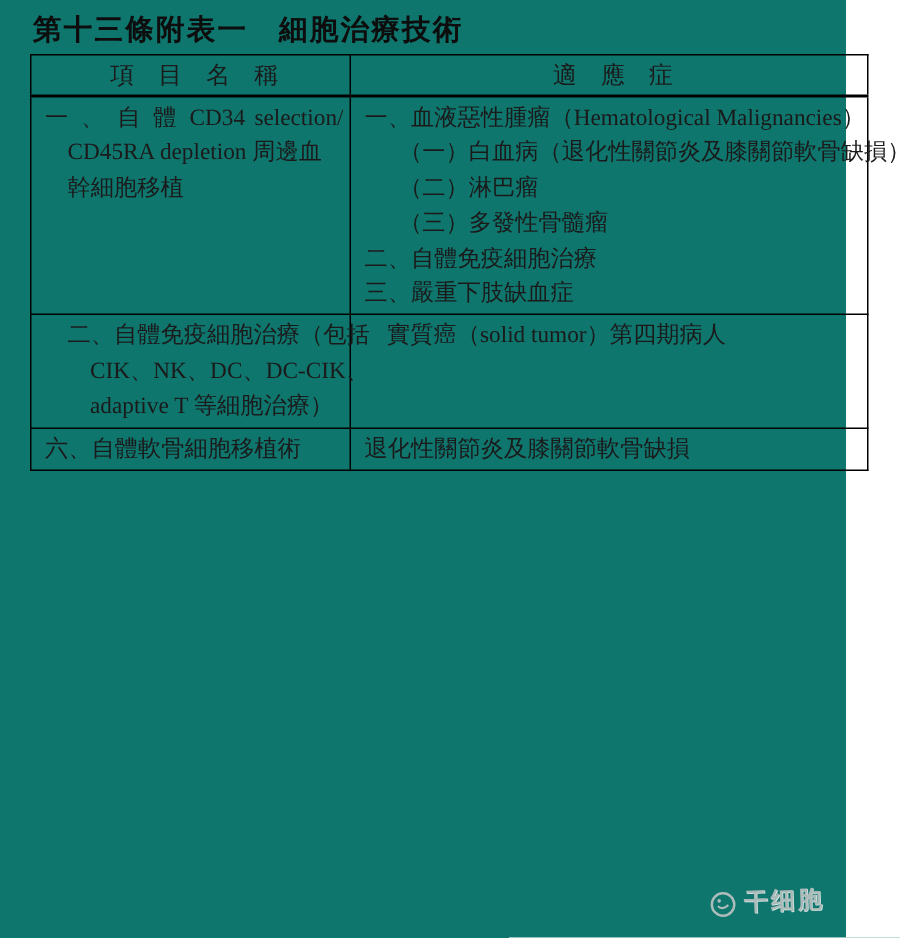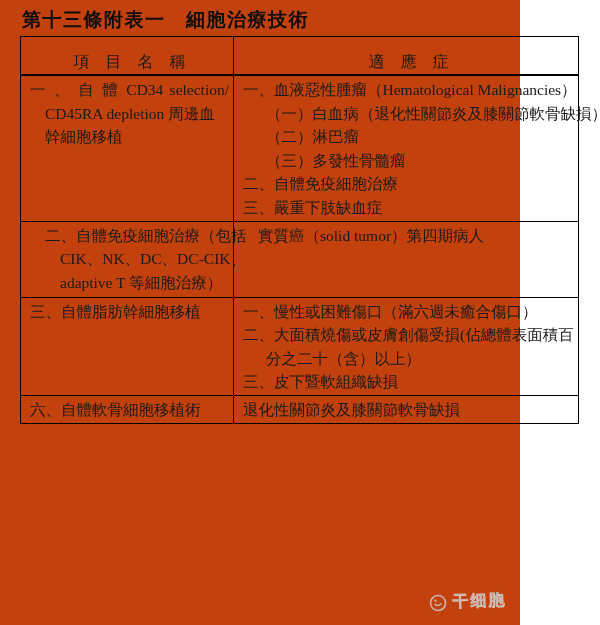--- a/index.html
+++ b/index.html
@@ -3,21 +3,21 @@
 <meta charset="utf-8">
 <style>
   * { margin: 0; padding: 0; box-sizing: border-box; }
   html, body {
     width: 600px; height: 625px;
     background: #ffffff;
     font-family: "Liberation Serif", serif;
     color: #151515;
     overflow: hidden;
   }
-  .page { position: relative; width: 520px; height: 625px; background: #c2410c; }
+  .page { position: relative; width: 564px; height: 625px; background: #0f766e; }
 
   .doc-title {
     position: absolute;
     left: 22px; top: 7px;
     font-size: 19px;
     font-weight: bold;
     letter-spacing: 1.5px;
     color: #0d0d0d;
     white-space: pre;
   }
@@ -35,21 +35,21 @@
   table.doc-table col.c-ind  { width: 345px; }
   table.doc-table th, table.doc-table td {
     border: 1.5px solid #000;
     vertical-align: top;
     padding: 2px 4px 1px 9px;
   }
   table.doc-table thead th {
     font-weight: normal;
     text-align: center;
     height: 27px;
-    padding-top: 15px;
+    padding-top: 3px;
     border-bottom: 2px solid #000;
     font-size: 16px;
     white-space: pre;
   }
   td.cell-ind { padding-left: 7px; }
 
   .ln { line-height: 23.6px; white-space: nowrap; }
   .ln.just { text-align: justify; text-align-last: justify; white-space: normal; }
   .ln.cont  { padding-left: 15px; }  
   .ln.cont2 { padding-left: 24px; }
@@ -119,31 +119,20 @@
       <tr class="r2">
         <td class="cell-item">
           <div class="ln">二、自體免疫細胞治療（包括</div>
           <div class="ln cont">CIK、NK、DC、DC-CIK、</div>
           <div class="ln cont">adaptive T 等細胞治療）</div>
         </td>
         <td class="cell-ind">
           <div class="ln">實質癌（solid tumor）第四期病人</div>
         </td>
       </tr>
-      <tr class="r3">
-        <td class="cell-item">
-          <div class="ln">三、自體脂肪幹細胞移植</div>
-        </td>
-        <td class="cell-ind">
-          <div class="ln">一、慢性或困難傷口（滿六週未癒合傷口）</div>
-          <div class="ln">二、大面積燒傷或皮膚創傷受損(佔總體表面積百</div>
-          <div class="ln sub">分之二十（含）以上）</div>
-          <div class="ln">三、皮下暨軟組織缺損</div>
-        </td>
-      </tr>
       <tr class="r6">
         <td class="cell-item">
           <div class="ln">六、自體軟骨細胞移植術</div>
         </td>
         <td class="cell-ind">
           <div class="ln">退化性關節炎及膝關節軟骨缺損</div>
         </td>
       </tr>
     </tbody>
   </table>

